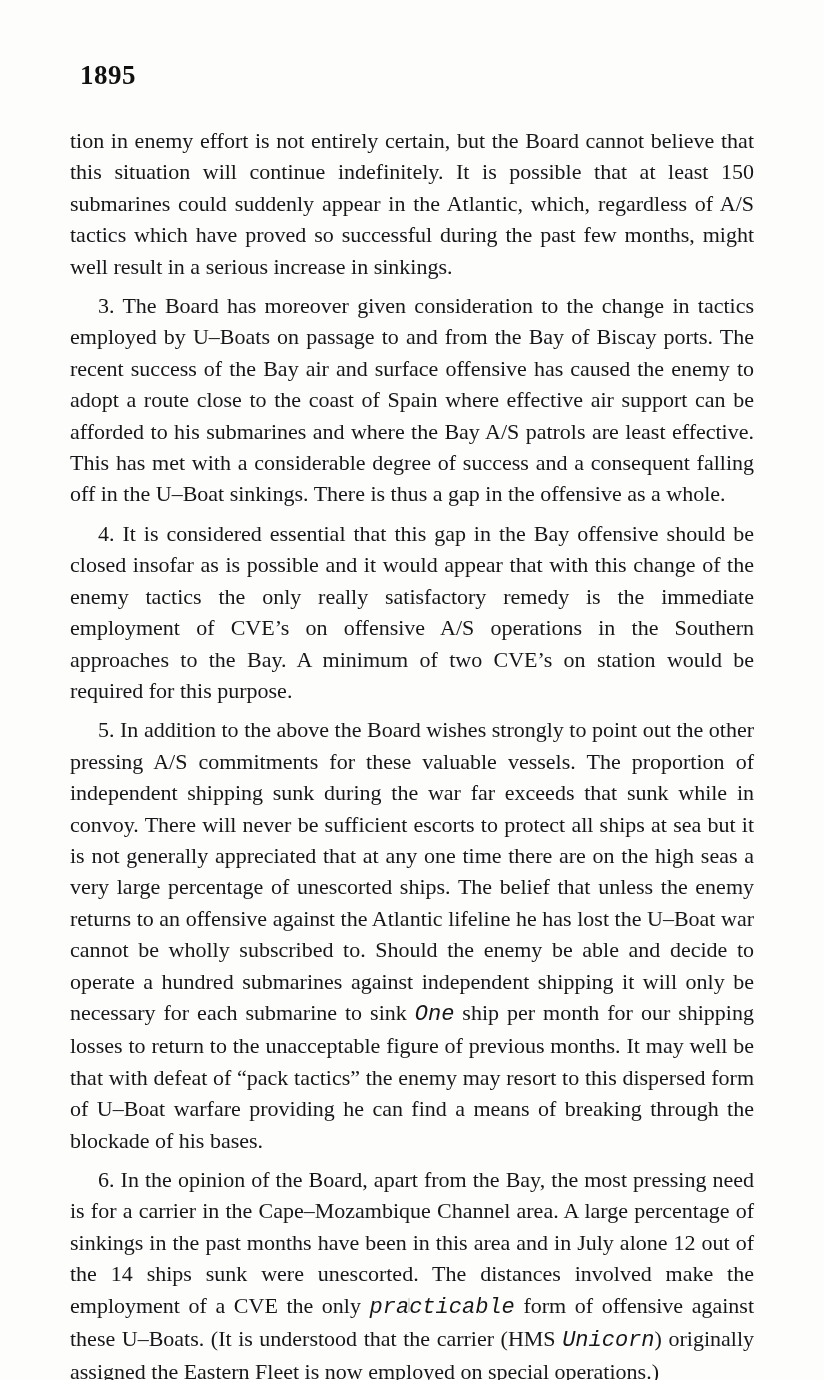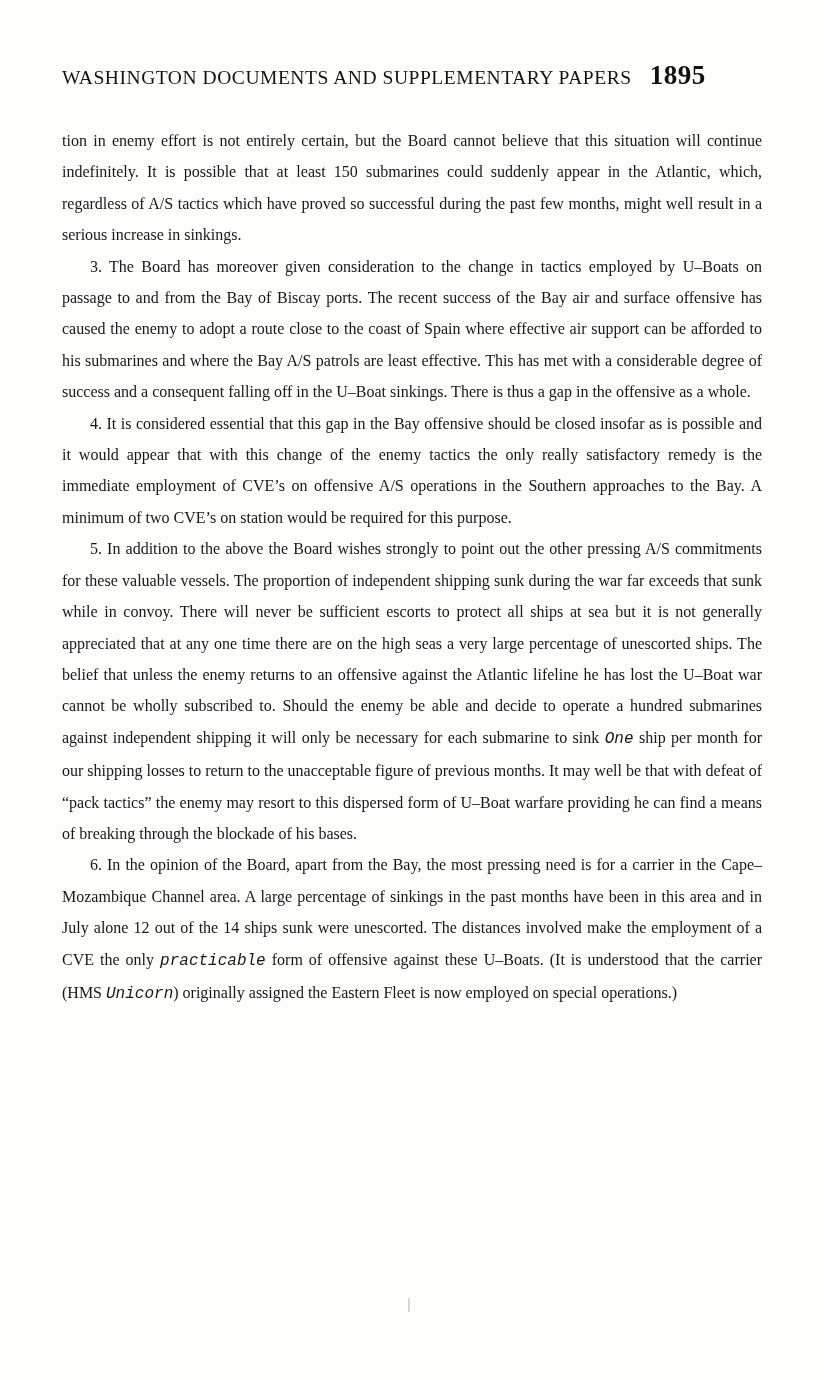--- a/index.html
+++ b/index.html
@@ -42,22 +42,22 @@
     color: #131313;
   }
   .running-head .rh-page {
     font-size: 27px;
     font-weight: 700;
     margin-left: 18px;
     color: #111111;
     letter-spacing: 0.5px;
   }
   .body-text p {
-    margin: 0;
-    font-size: 16px;
+    margin: 8px;
+    font-size: 22px;
     line-height: 31.4px;
     text-align: justify;
     text-justify: inter-word;
     color: #17171a;
     hyphens: none;
   }
   .body-text p.indent {
     text-indent: 28px;
   }
   .body-text p.cont {
@@ -78,21 +78,20 @@
     background: #d9d7d2;
   }
 </style>
 </head>
 <body>
 
 <div class="page">
   <div class="page-inner">
 
     <div class="running-head">
-      <span class="rh-title">WASHINGTON DOCUMENTS AND SUPPLEMENTARY PAPERS</span>
       <span class="rh-page">1895</span>
     </div>
 
     <div class="body-text">
 
       <p class="cont">tion in enemy effort is not entirely certain, but the Board cannot believe that this situation will continue indefinitely. It is possible that at least 150 submarines could suddenly appear in the Atlantic, which, regardless of A/S tactics which have proved so successful during the past few months, might well result in a serious increase in sinkings.</p>
 
       <p class="indent">3. The Board has moreover given consideration to the change in tactics employed by U–Boats on passage to and from the Bay of Biscay ports. The recent success of the Bay air and surface offensive has caused the enemy to adopt a route close to the coast of Spain where effective air support can be afforded to his submarines and where the Bay A/S patrols are least effective. This has met with a considerable degree of success and a consequent falling off in the U–Boat sinkings. There is thus a gap in the offensive as a whole.</p>
 
       <p class="indent">4. It is considered essential that this gap in the Bay offensive should be closed insofar as is possible and it would appear that with this change of the enemy tactics the only really satisfactory remedy is the immediate employment of CVE’s on offensive A/S operations in the Southern approaches to the Bay. A minimum of two CVE’s on station would be required for this purpose.</p>

